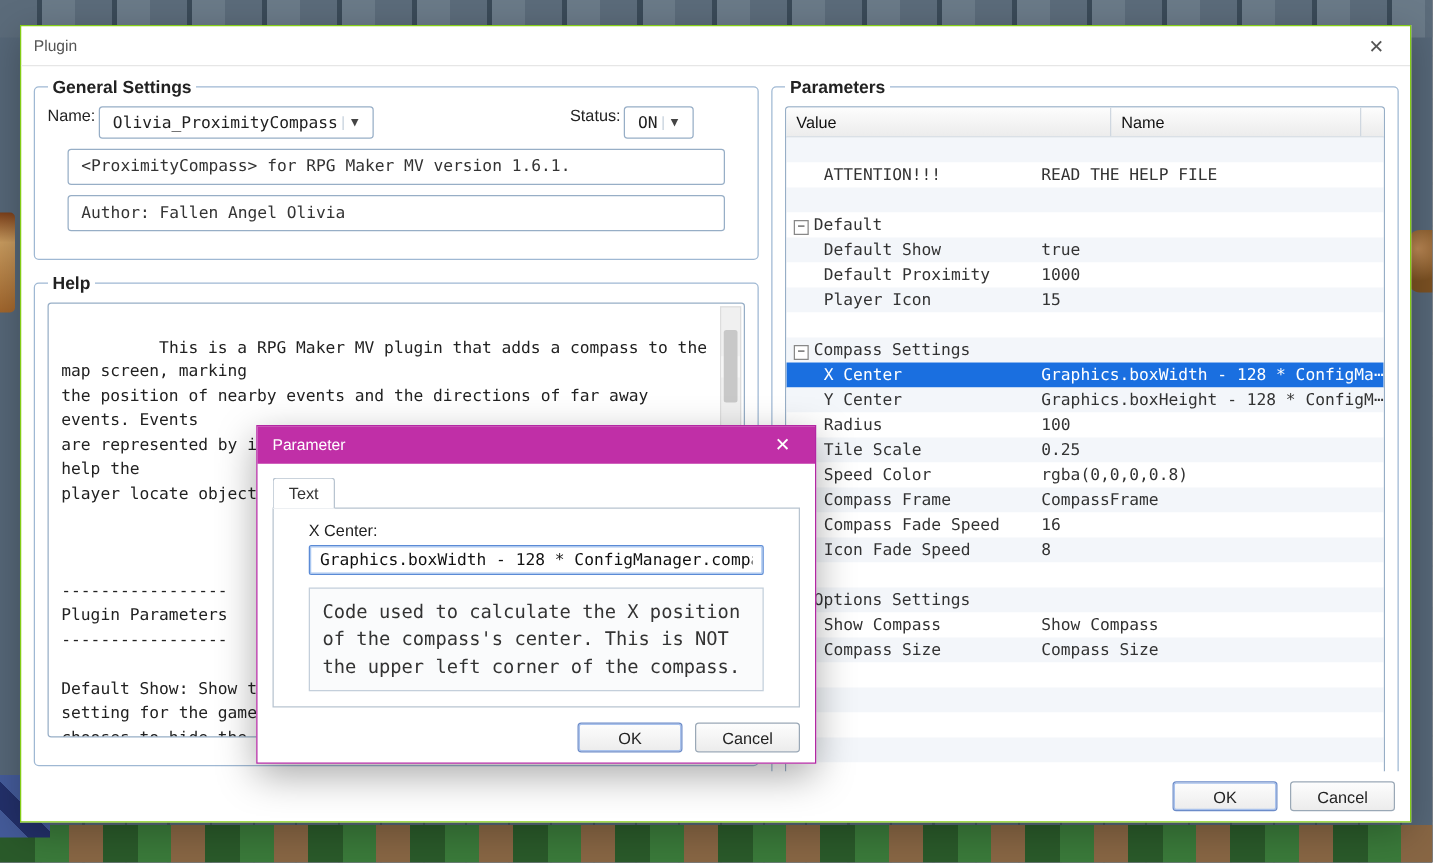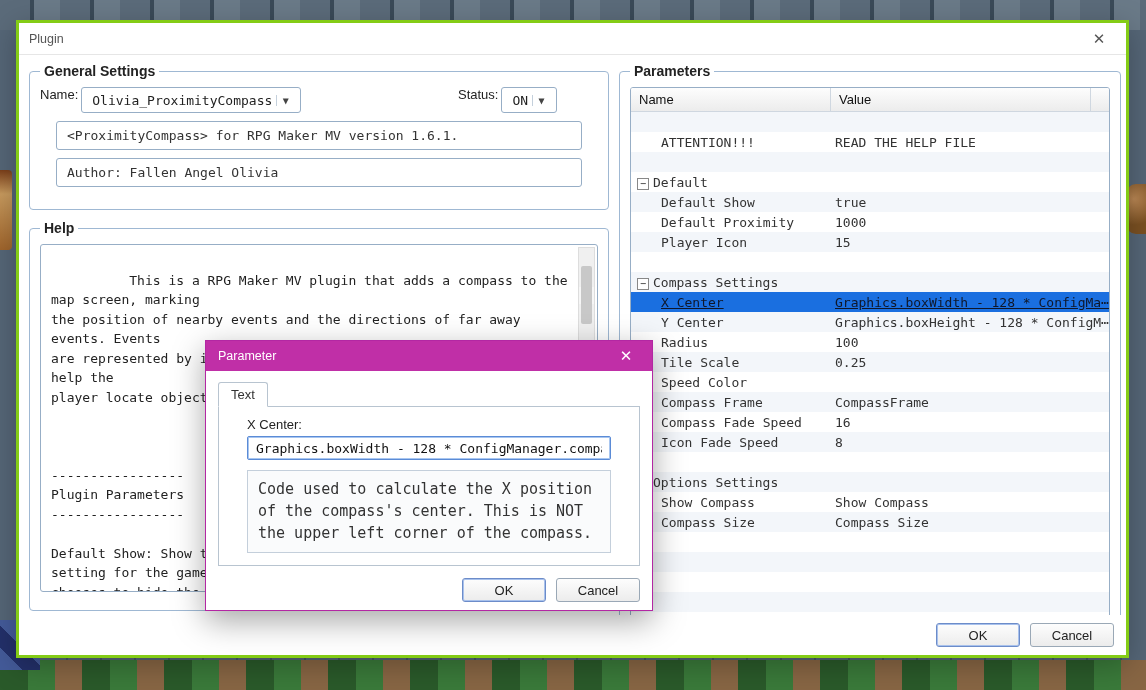--- a/index.html
+++ b/index.html
@@ -42,21 +42,21 @@
     position:absolute; top:620px; left:0; width:40px; height:50px;
     background: linear-gradient(45deg,#445b9a 25%, #23306a 25% 50%, #445b9a 50% 75%, #23306a 75%);
   }
 
   
   .window {
     position: absolute;
     top: 20px; left: 16px;
     width: 1113px; height: 638px;
     background: #fff;
-    border: 3px solid #84cc16;
+    border: 1px solid #84cc16;
     box-shadow: 0 8px 28px rgba(0,0,0,.25);
     display: flex;
     flex-direction: column;
     z-index: 10;
   }
   .titlebar {
     height: 32px;
     display: flex;
     align-items: center;
     padding: 0 6px 0 10px;
@@ -167,21 +167,21 @@
   .col-value{ flex:1; }
   .col-end  { flex:0 0 18px;}
   .ptbody { flex:1; overflow:hidden; position:relative; }
   .prow {
     display:flex; align-items:center; height:20px;
     font-family:"Consolas","DejaVu Sans Mono",monospace;
     font-size:13px;
   }
   .prow:nth-child(odd){ background:#f3f6fa; }
   .prow:nth-child(even){ background:#fff; }
-  .prow.selected { background:#1a6fe0 !important; color:#0f172a;text-decoration:underline; }
+  .prow.selected { background:#1a6fe0 !important; color:#ffffff; }
   .prow .pname { flex:0 0 200px; padding-left:4px; white-space:nowrap; overflow:hidden; text-overflow:ellipsis;}
   .prow .pvalue{ flex:1; padding-left:4px; white-space:nowrap; overflow:hidden; text-overflow:ellipsis;}
   .prow .indent-g { padding-left:6px; font-weight:400;}
   .prow .indent-1 { padding-left:30px; }
   .expander {
     display:inline-flex; width:12px; height:12px;
     border:1px solid #888; align-items:center; justify-content:center;
     font-size:10px; line-height:1; margin-right:4px; background:#fff; color:#333;
   }
 
@@ -322,22 +322,22 @@
           </div>
         </div>
       </fieldset>
     </div>
 
     <div class="rightcol">
       <fieldset class="group" style="flex:1; display:flex; flex-direction:column;">
         <legend>Parameters</legend>
         <div class="param-table">
           <div class="pthead">
+            <div class="col col-value">Value</div>
             <div class="col col-name">Name</div>
-            <div class="col col-value">Value</div>
             <div class="col col-end"></div>
           </div>
           <div class="ptbody" id="ptbody">
               <div class="prow">
                 <div class="pname"></div>
                 <div class="pvalue"></div>
               </div>
               <div class="prow">
                 <div class="pname indent-1">ATTENTION!!!</div>
                 <div class="pvalue">READ THE HELP FILE</div>
@@ -381,20 +381,21 @@
               <div class="prow">
                 <div class="pname indent-1">Radius</div>
                 <div class="pvalue">100</div>
               </div>
               <div class="prow">
                 <div class="pname indent-1">Tile Scale</div>
                 <div class="pvalue">0.25</div>
               </div>
               <div class="prow">
                 <div class="pname indent-1">Speed Color</div>
+                <div class="pvalue">rgba(0,0,0,0.8)</div>
               </div>
               <div class="prow">
                 <div class="pname indent-1">Compass Frame</div>
                 <div class="pvalue">CompassFrame</div>
               </div>
               <div class="prow">
                 <div class="pname indent-1">Compass Fade Speed</div>
                 <div class="pvalue">16</div>
               </div>
               <div class="prow">

